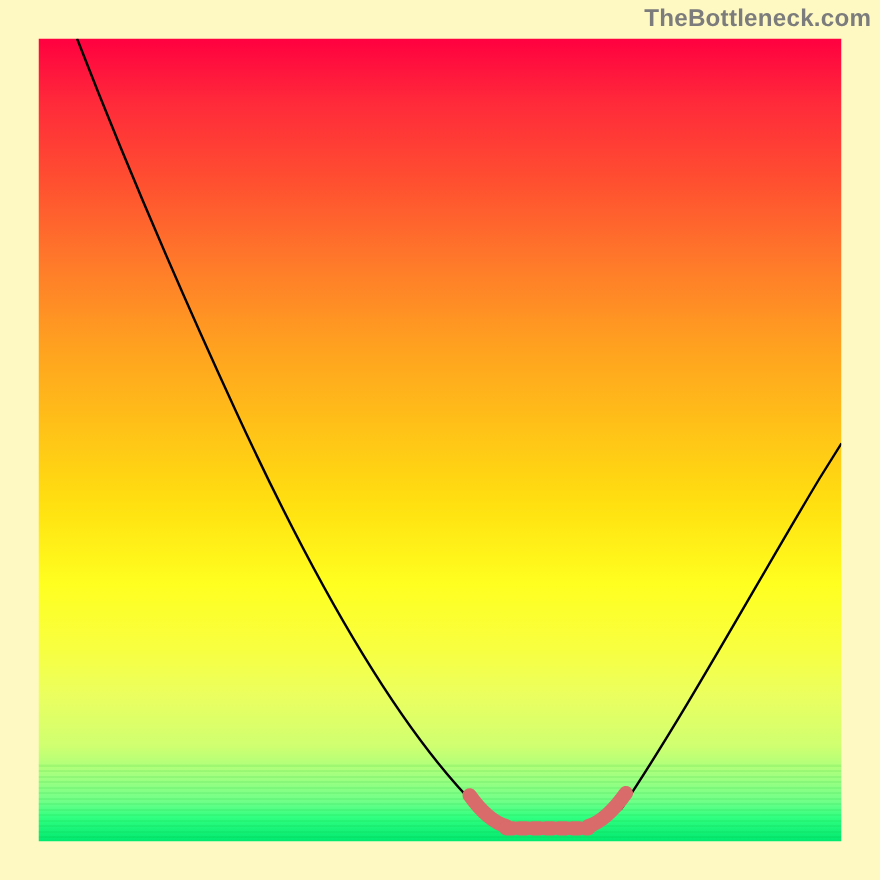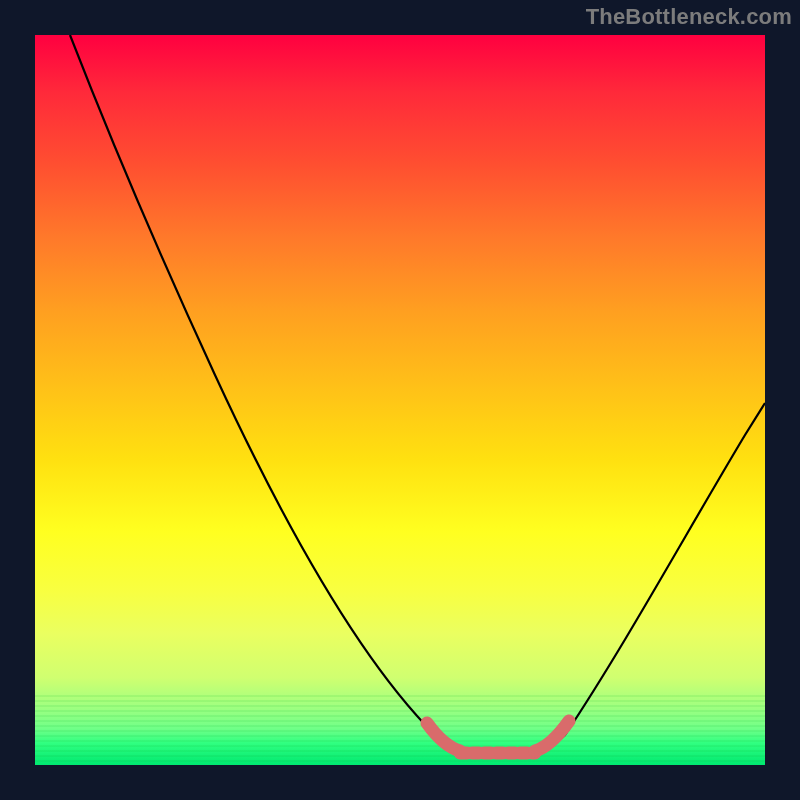--- a/index.html
+++ b/index.html
@@ -1,21 +1,21 @@
 <!DOCTYPE html>
 <html><head>
 <meta charset="utf-8">
 <style>
   * { margin: 0; padding: 0; box-sizing: border-box; }
   html, body { width: 800px; height: 800px; overflow: hidden; background: #000; }
   .canvas {
     position: relative;
     width: 800px;
     height: 800px;
-    background: #0f172a;
+    background: #fef9c3;
   }
   .attribution {
     position: absolute;
     top: 4px;
     right: 8px;
     font-family: Arial, sans-serif;
     font-size: 22px;
     font-weight: bold;
     color: #7c7c7c;
     letter-spacing: 0.2px;

